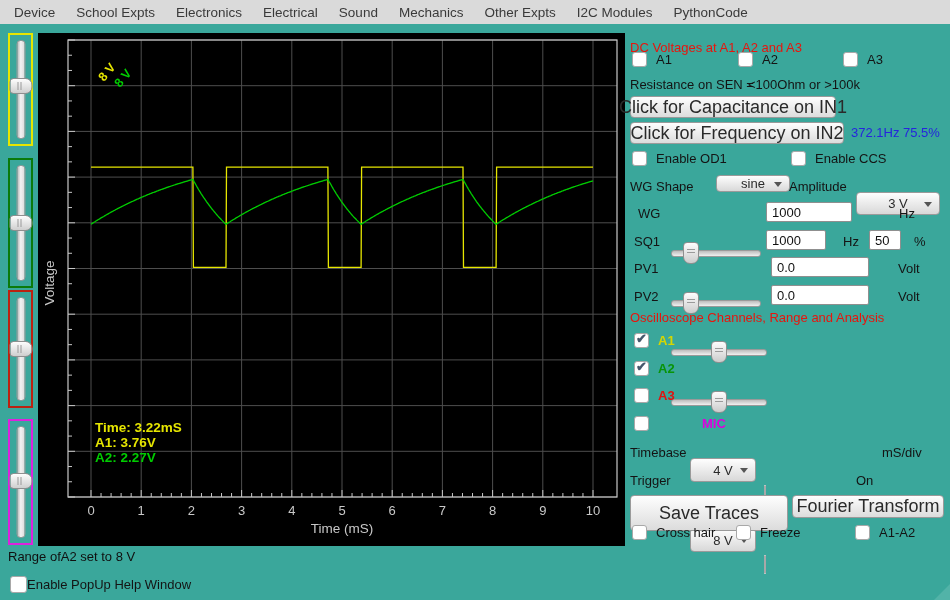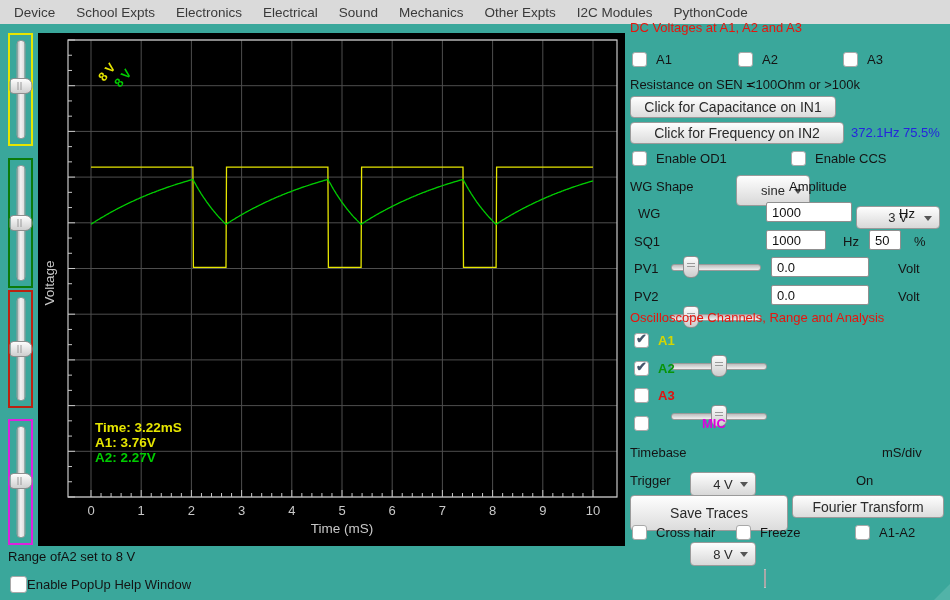--- a/index.html
+++ b/index.html
@@ -12,21 +12,21 @@
   .vslider-box{position:absolute;left:8px;width:25px;border:2px solid #000;background:transparent;box-sizing:border-box;}
   .vgroove{position:absolute;left:50%;top:5px;bottom:5px;width:7px;transform:translateX(-50%);background:linear-gradient(90deg,#b8b8b8,#f2f2f2 45%,#dcdcdc);border:1px solid #9a9a9a;border-radius:4px;}
   .vthumb{position:absolute;left:50%;width:21px;height:14px;transform:translate(-50%,-50%);background:linear-gradient(#fdfdfd,#cfcfcf);border:1px solid #8f8f8f;border-radius:4px 7px 7px 4px;}
   .vthumb::after{content:"";position:absolute;top:3px;bottom:3px;left:7px;width:1px;background:#9a9a9a;box-shadow:3px 0 0 #9a9a9a;}
   
   .scope{position:absolute;left:38px;top:33px;width:587px;height:513px;background:#000;}
   
   .abs{position:absolute;}
   .lbl{font-size:13px;color:#141414;white-space:nowrap;}
   .heading-red{font-size:13px;white-space:nowrap;}
-  .btn{display:flex;align-items:center;justify-content:center;background:linear-gradient(#fefefe,#dcdcdc);border:1px solid #9a9a9a;border-radius:4px;font-size:14px;color:#2a2a2a;box-sizing:border-box;cursor:default;white-space:nowrap;}
+  .btn{display:flex;align-items:center;justify-content:center;background:linear-gradient(#fefefe,#dcdcdc);border:1px solid #9a9a9a;border-radius:4px;font-size:18px;color:#2a2a2a;box-sizing:border-box;cursor:default;white-space:nowrap;}
   .dropdown{position:relative;display:flex;align-items:center;justify-content:center;background:linear-gradient(#fefefe,#d8d8d8);border:1px solid #9a9a9a;border-radius:4px;font-size:13px;color:#2a2a2a;box-sizing:border-box;}
   .dropdown .dd-arrow{position:absolute;right:7px;top:50%;margin-top:-2px;width:0;height:0;border-left:4px solid transparent;border-right:4px solid transparent;border-top:5px solid #555;}
   .checkbox{position:relative;width:15px;height:15px;background:#fff;border:1px solid #a8a8a8;border-radius:3px;box-sizing:border-box;flex:none;}
   .checkbox.checked::after{content:"\2714";position:absolute;left:1px;top:-3px;font-size:13px;color:#46586c;font-weight:bold;}
   .chk-row{display:flex;align-items:center;gap:9px;}
   .num-input{background:#fff;border:1px solid #8f8f8f;border-radius:2px;font-size:13px;color:#111;display:flex;align-items:center;padding:0 5px;box-sizing:border-box;height:20px;}
   .hslider{position:relative;height:22px;}
   .hgroove{position:absolute;left:0;right:0;top:9px;height:5px;background:linear-gradient(#bdbdbd,#f0f0f0);border:1px solid #9a9a9a;border-radius:3px;}
   .hthumb{position:absolute;top:1px;width:14px;height:20px;transform:translateX(-50%);background:linear-gradient(#fdfdfd,#cccccc);border:1px solid #8f8f8f;border-radius:4px 4px 7px 7px;}
   .hthumb::after{content:"";position:absolute;left:3px;right:3px;top:6px;height:1px;background:#9a9a9a;box-shadow:0 3px 0 #9a9a9a;}
@@ -205,21 +205,21 @@
       <text transform="translate(16,250) rotate(-90)" text-anchor="middle" font-size="13.5" fill="#c8c8c8">Voltage</text>
       <text transform="translate(66,49) rotate(-50)" font-size="12.5" font-weight="bold" fill="#e6e600">8 V</text>
       <text transform="translate(82,55) rotate(-50)" font-size="12.5" font-weight="bold" fill="#00cc00">8 V</text>
       <text x="57" y="399" font-size="13.5" font-weight="bold" fill="#e6e600">Time:  3.22mS</text>
       <text x="57" y="414" font-size="13.5" font-weight="bold" fill="#e6e600">A1: 3.76V</text>
       <text x="57" y="429" font-size="13.5" font-weight="bold" fill="#00cc00">A2: 2.27V</text>
     </svg>
   </div>
 
   
-  <div class="heading-red abs" style="left: 630px; top: 20px; color: rgb(232, 21, 13);">DC Voltages at A1, A2 and A3</div>
+  <div class="heading-red abs" style="left: 630px; top: 40px; color: rgb(232, 21, 13);">DC Voltages at A1, A2 and A3</div>
 
   <div class="chk-row abs" style="left:632px;top:52px;">
     <span class="checkbox"></span>
     <span class="lbl">A1</span>
   </div>
   <div class="chk-row abs" style="left:738px;top:52px;">
     <span class="checkbox"></span>
     <span class="lbl">A2</span>
   </div>
   <div class="chk-row abs" style="left:843px;top:52px;">
@@ -238,21 +238,21 @@
   <div class="chk-row abs" style="left:632px;top:151px;">
     <span class="checkbox"></span>
     <span class="lbl">Enable OD1</span>
   </div>
   <div class="chk-row abs" style="left:791px;top:151px;">
     <span class="checkbox"></span>
     <span class="lbl">Enable CCS</span>
   </div>
 
   <div class="lbl abs" style="left:630px;top:179px;">WG Shape</div>
-  <div class="dropdown abs" style="left:736px;top:175px;width:74px;height:31px;">
+  <div class="dropdown abs" style="left:716px;top:175px;width:74px;height:17px;">
     <span>sine</span>
     <span class="dd-arrow"></span>
   </div>
   <div class="lbl abs" style="left:789px;top:179px;">Amplitude</div>
   <div class="dropdown abs" style="left:856px;top:175px;width:84px;height:23px;">
     <span>3 V</span>
     <span class="dd-arrow"></span>
   </div>
 
   <div class="lbl abs" style="left:638px;top:206px;">WG</div>

